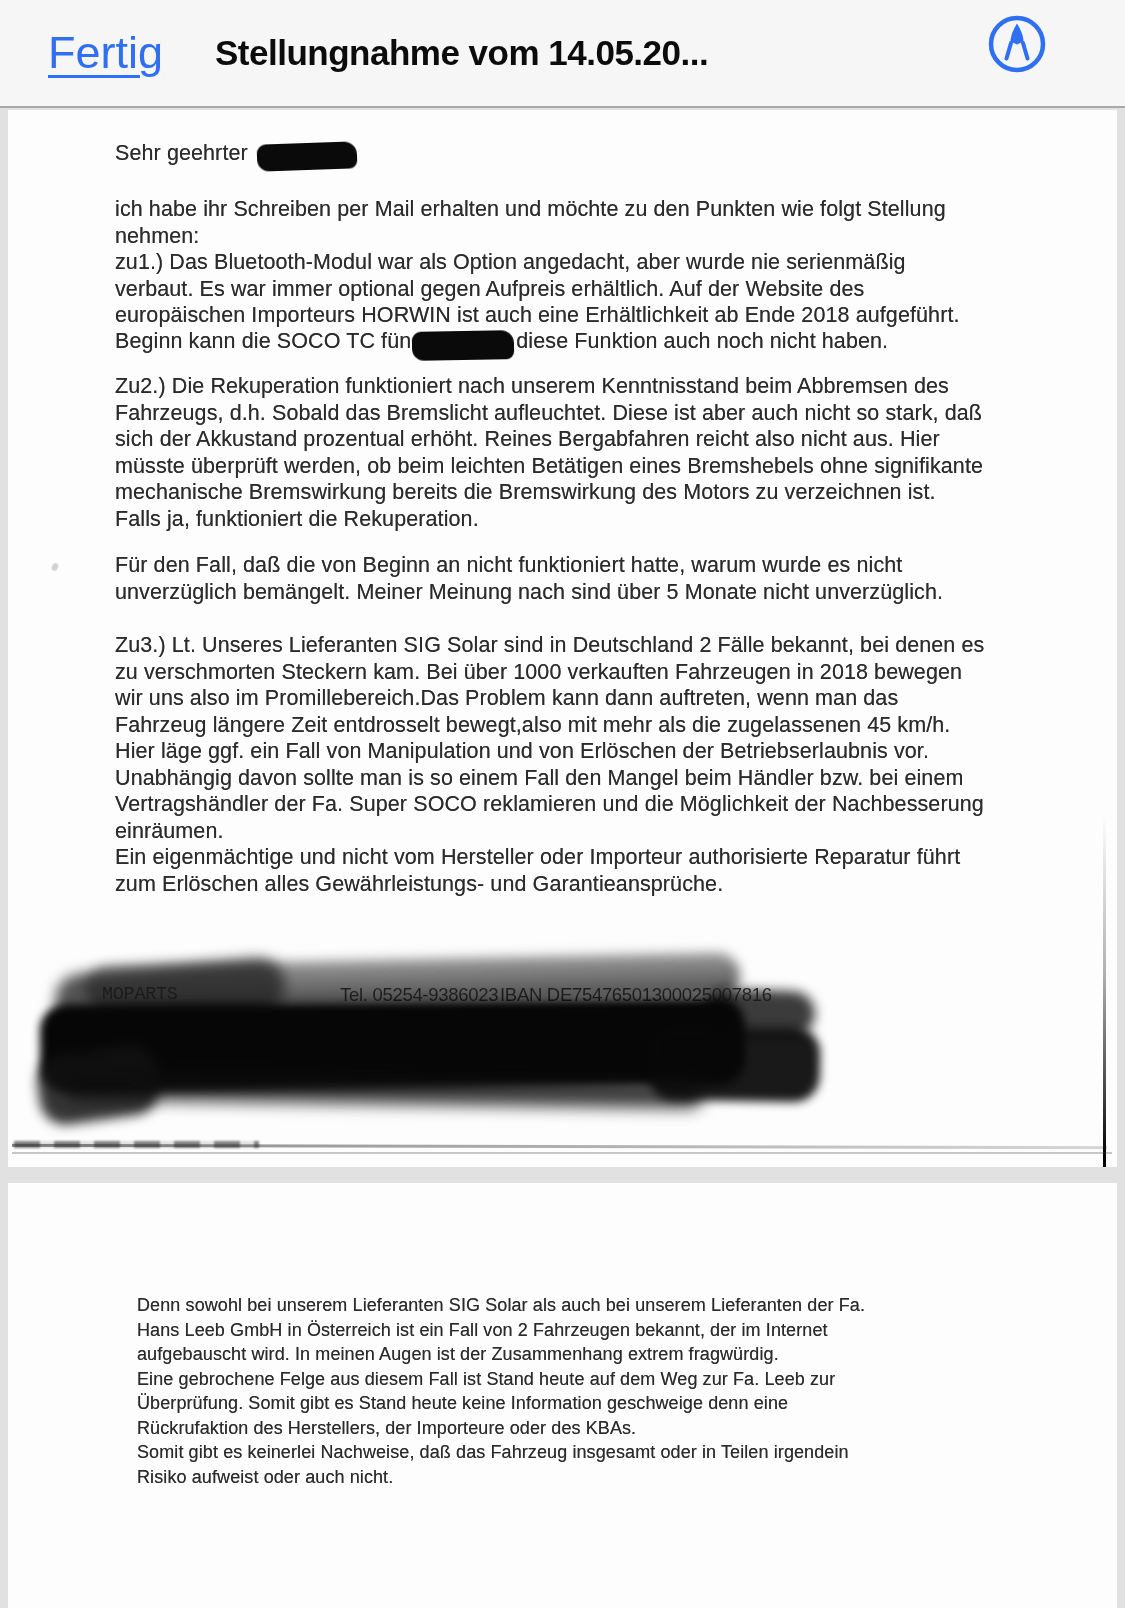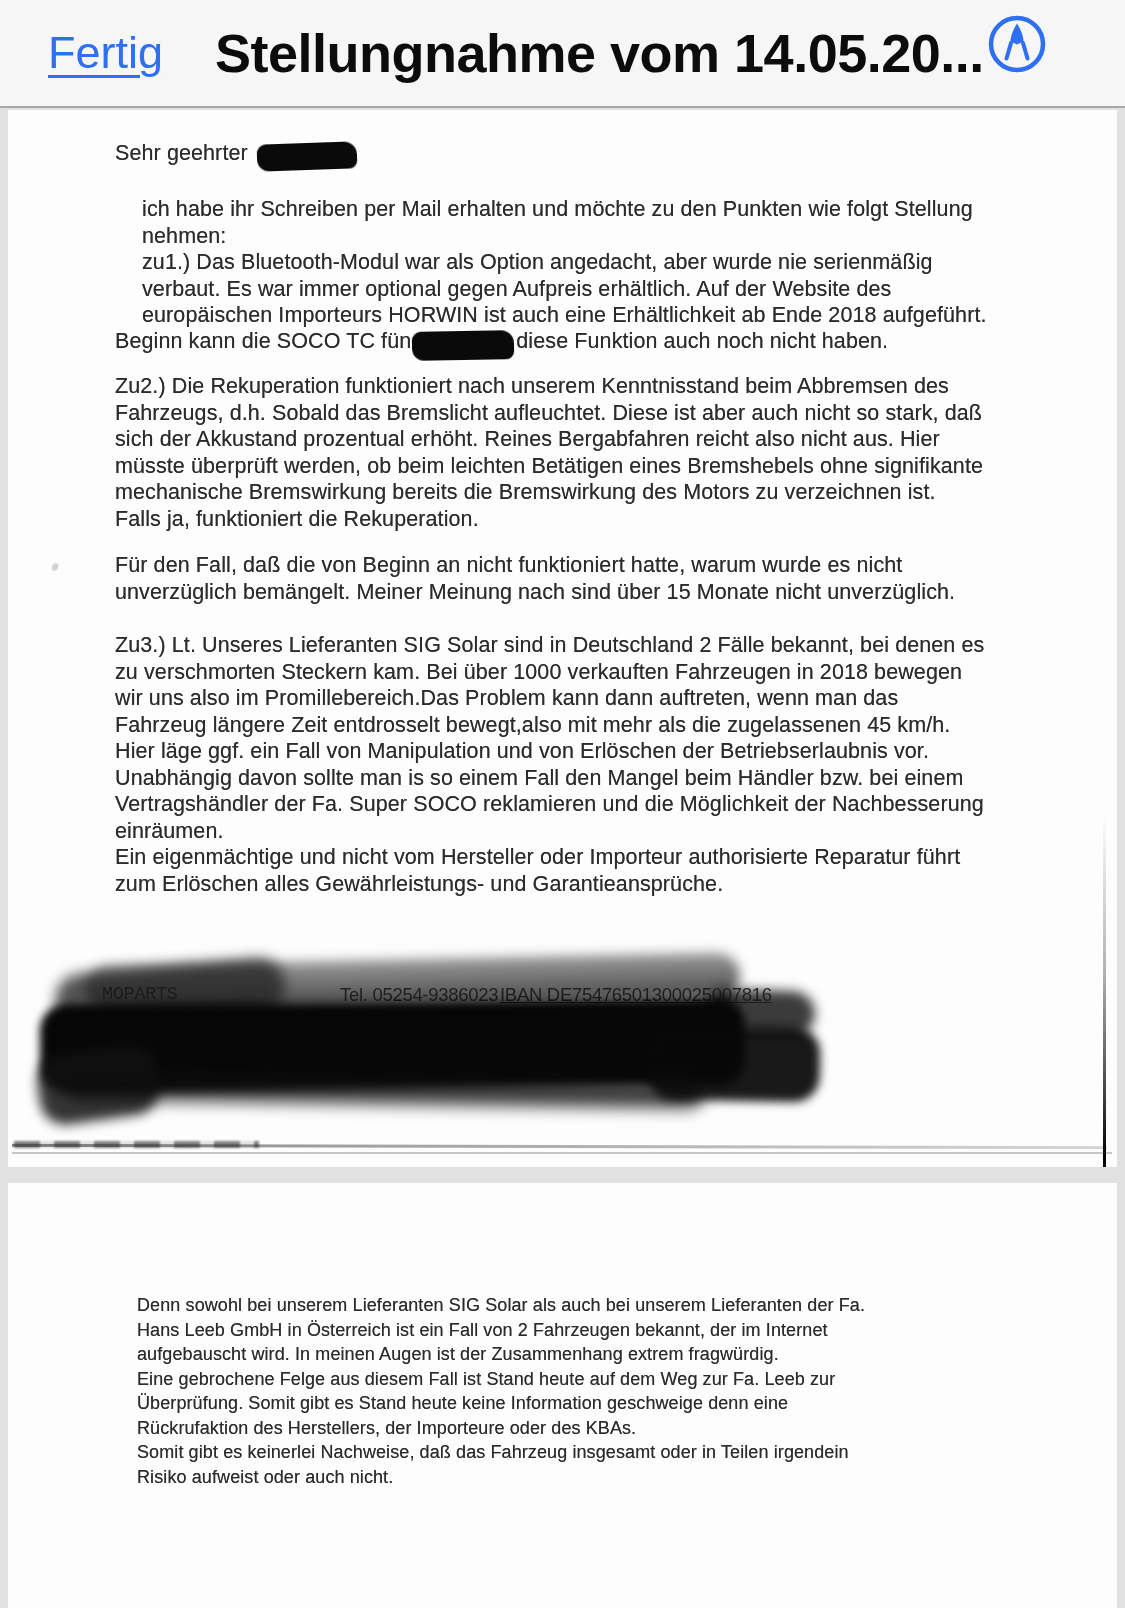--- a/index.html
+++ b/index.html
@@ -14,21 +14,21 @@
     background:#f6f6f7;border-bottom:2px solid #a8a8a8;
     box-sizing:border-box;z-index:50;
   }
   .done-btn{
     position:absolute;left:48px;top:0;height:106px;display:flex;align-items:center;
     font-size:45px;color:#2F6FF2;cursor:pointer;
     text-decoration:underline;text-decoration-thickness:3px;text-underline-offset:7px;
   }
   .nav-title{
     position:absolute;left:215px;top:0;height:106px;display:flex;align-items:center;
-    font-size:54px;font-weight:700;letter-spacing:-0.5px;color:#0c0c0c;
+    font-size:35px;font-weight:700;letter-spacing:-0.5px;color:#0c0c0c;
     white-space:nowrap;
   }
   .markup-btn{
     position:absolute;left:986px;top:13px;width:62px;height:62px;cursor:pointer;
   }
   
   .doc-scroll{position:absolute;left:0;top:110px;width:1093px;height:1498px;}
   .page{
     position:absolute;left:8px;width:1109px;background:#fdfdfd;
   }
@@ -78,49 +78,49 @@
     </span>
   </div>
 </div>
 
 <div class="doc-scroll">
 
   <div class="page page1">
 
     <div class="scan-text" style="top:30px;"><span>Sehr geehrter </span><span class="redact-inline redact-name"></span></div>
 
-    <div class="scan-text" style="top:86px;margin-left:27px;">ich habe ihr Schreiben per Mail erhalten und möchte zu den Punkten wie folgt Stellung
+    <div class="scan-text" style="top:86px;">ich habe ihr Schreiben per Mail erhalten und möchte zu den Punkten wie folgt Stellung
 nehmen:
 zu1.) Das Bluetooth-Modul war als Option angedacht, aber wurde nie serienmäßig
 verbaut. Es war immer optional gegen Aufpreis erhältlich. Auf der Website des
 europäischen Importeurs HORWIN ist auch eine Erhältlichkeit ab Ende 2018 aufgeführt.</div>
     <div class="scan-text" style="top:218px;"><span>Beginn kann die SOCO TC fün</span><span class="redact-inline redact-word"></span><span>diese Funktion auch noch nicht haben.</span></div>
 
     <div class="scan-text" style="top:263px;">Zu2.) Die Rekuperation funktioniert nach unserem Kenntnisstand beim Abbremsen des
 Fahrzeugs, d.h. Sobald das Bremslicht aufleuchtet. Diese ist aber auch nicht so stark, daß
 sich der Akkustand prozentual erhöht. Reines Bergabfahren reicht also nicht aus. Hier
 müsste überprüft werden, ob beim leichten Betätigen eines Bremshebels ohne signifikante
 mechanische Bremswirkung bereits die Bremswirkung des Motors zu verzeichnen ist.
 Falls ja, funktioniert die Rekuperation.</div>
     <div class="scan-text" style="top:442px;">Für den Fall, daß die von Beginn an nicht funktioniert hatte, warum wurde es nicht
-unverzüglich bemängelt. Meiner Meinung nach sind über 15 Monate nicht unverzüglich.</div>
+unverzüglich bemängelt. Meiner Meinung nach sind über 5 Monate nicht unverzüglich.</div>
     <div class="scan-text" style="top:522px;">Zu3.) Lt. Unseres Lieferanten SIG Solar sind in Deutschland 2 Fälle bekannt, bei denen es
 zu verschmorten Steckern kam. Bei über 1000 verkauften Fahrzeugen in 2018 bewegen
 wir uns also im Promillebereich.Das Problem kann dann auftreten, wenn man das
 Fahrzeug längere Zeit entdrosselt bewegt,also mit mehr als die zugelassenen 45 km/h.
 Hier läge ggf. ein Fall von Manipulation und von Erlöschen der Betriebserlaubnis vor.
 Unabhängig davon sollte man is so einem Fall den Mangel beim Händler bzw. bei einem
 Vertragshändler der Fa. Super SOCO reklamieren und die Möglichkeit der Nachbesserung
 einräumen.
 Ein eigenmächtige und nicht vom Hersteller oder Importeur authorisierte Reparatur führt
 zum Erlöschen alles Gewährleistungs- und Garantieansprüche.</div>
 
     <div class="ghost" style="left:94px;top:874px;font-family:Liberation Mono, monospace;">MOPARTS</div>
     <div class="ghost" style="left:332px;top:874px;">Tel. 05254-9386023</div>
-    <div class="ghost" style="left:492px;top:874px;text-decoration:underline;">IBAN DE75476501300025007816</div>
+    <div class="ghost" style="left:492px;top:874px;">IBAN DE75476501300025007816</div>
 
     <div class="blob" style="left:77px;top:849px;width:655px;height:46px;z-index:1;background:linear-gradient(to bottom,#9a9a9a,#474747);filter:blur(6px);transform:rotate(-1.2deg);"></div>
     <div class="blob" style="left:47px;top:856px;width:230px;height:55px;z-index:1;background:rgba(35,35,35,0.78);filter:blur(7px);transform:rotate(-5deg);"></div>
     <div class="blob" style="left:695px;top:880px;width:112px;height:45px;z-index:3;background:rgba(25,25,25,0.85);filter:blur(6px);transform:rotate(2deg);"></div>
     <div class="blob" style="left:32px;top:891px;width:705px;height:88px;z-index:3;background:#060606;filter:blur(4px);transform:rotate(-0.6deg);"></div>
     <div class="blob" style="left:640px;top:916px;width:172px;height:75px;z-index:3;background:rgba(8,8,8,0.93);filter:blur(5px);transform:rotate(1deg);"></div>
     <div class="blob" style="left:30px;top:940px;width:120px;height:70px;z-index:3;background:rgba(18,18,18,0.85);filter:blur(6px);transform:rotate(-8deg);"></div>
     <div class="blob" style="left:55px;top:966px;width:640px;height:28px;z-index:3;background:rgba(12,12,12,0.8);filter:blur(8px);transform:rotate(0.8deg);"></div>
 
     <div class="speck"></div>

